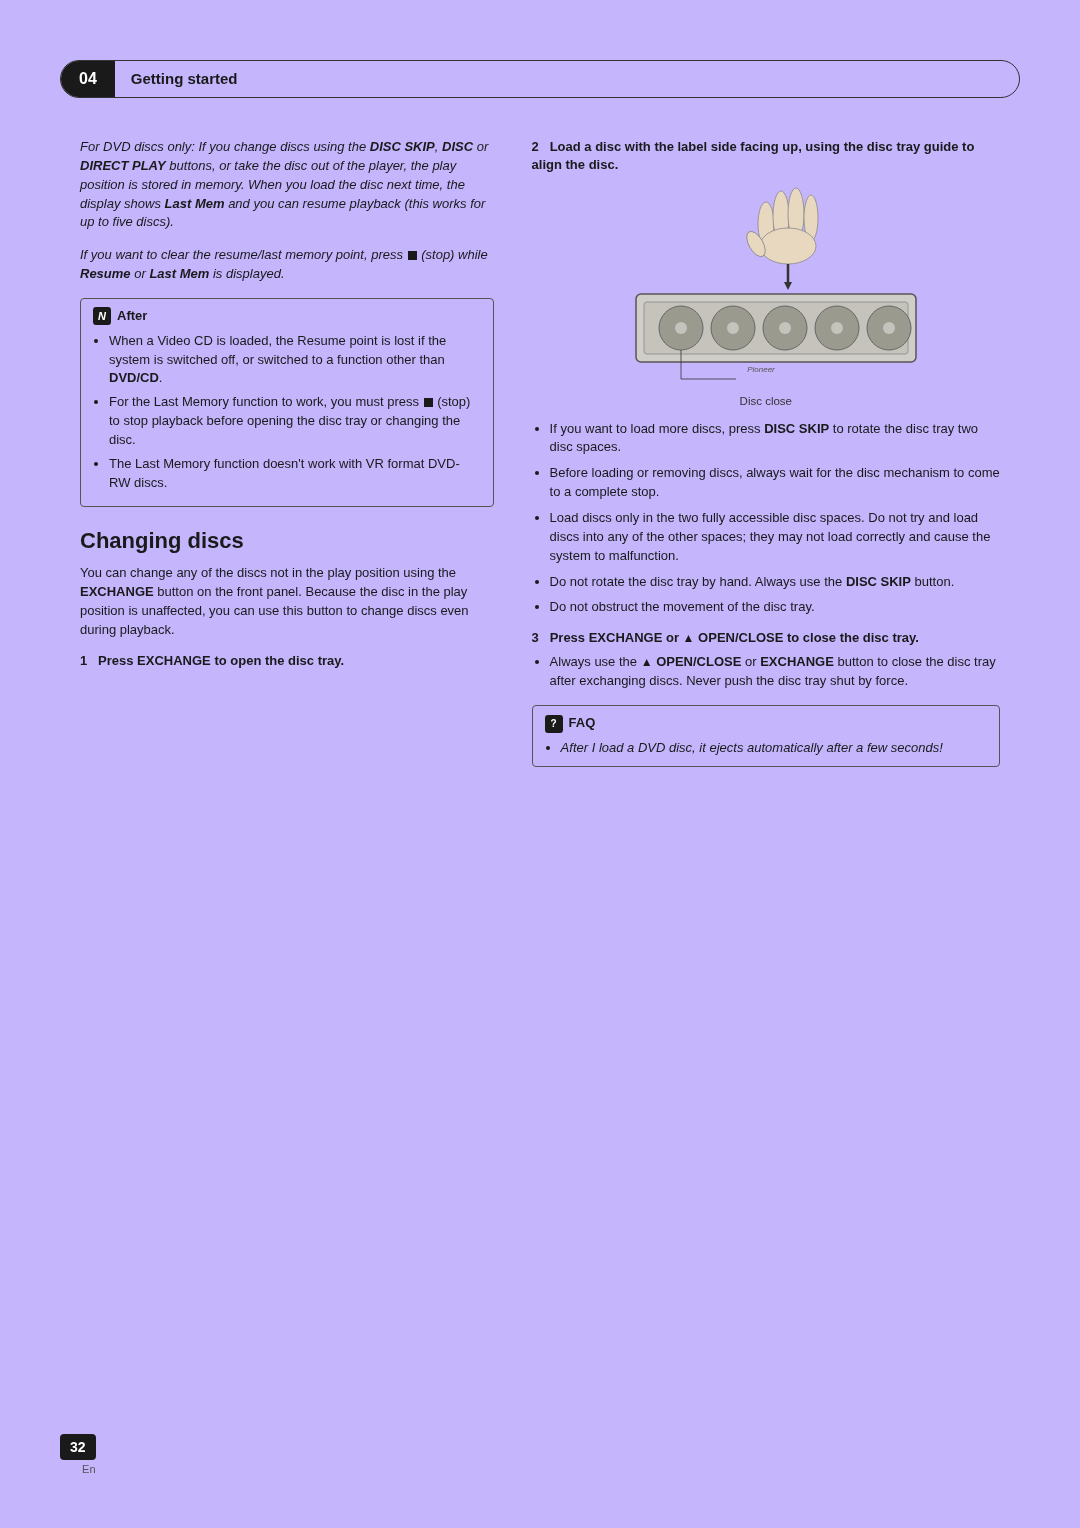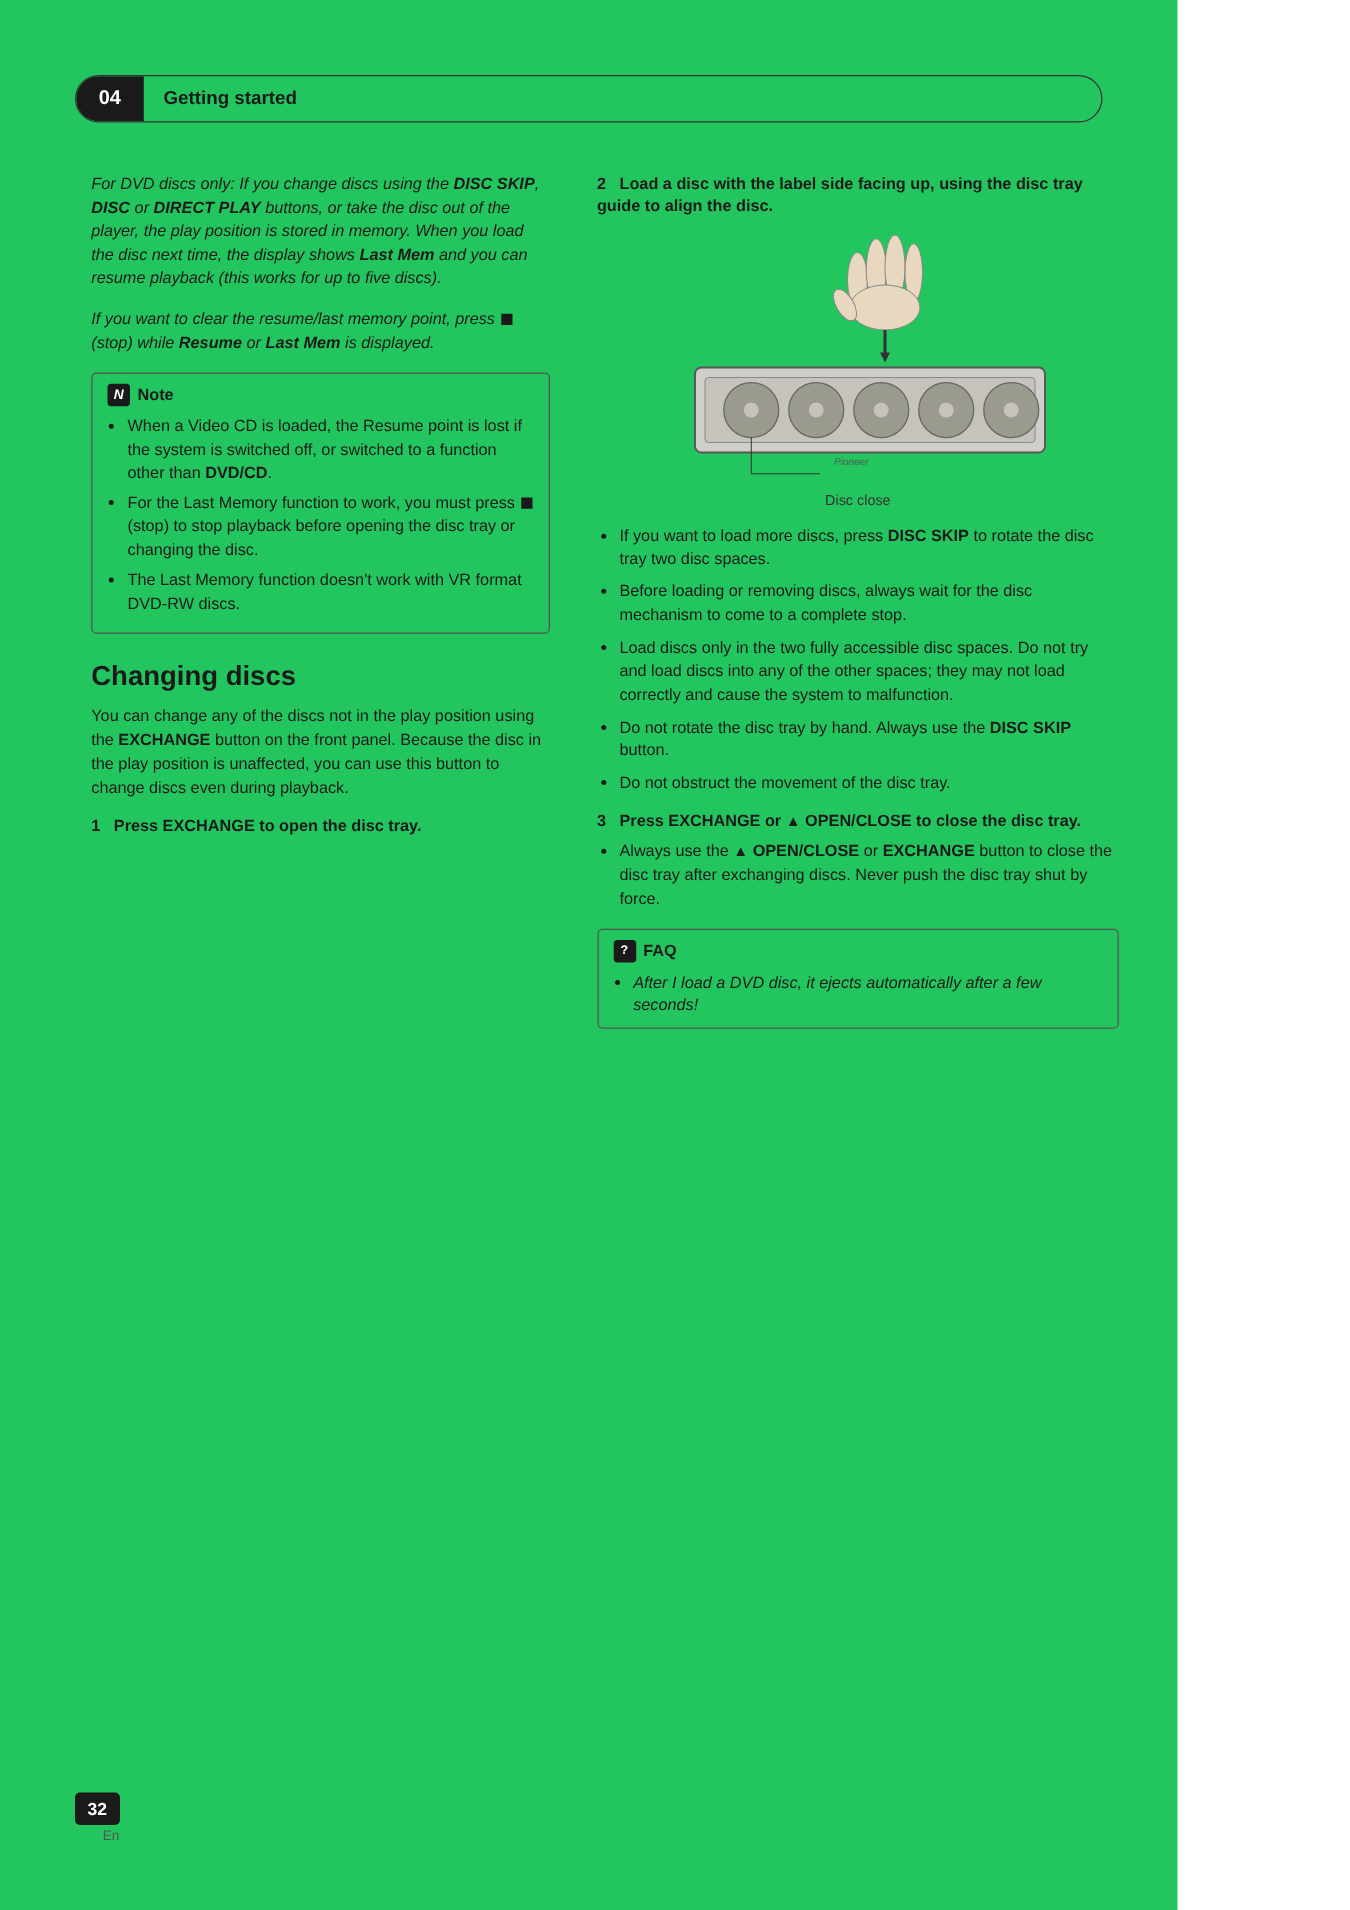--- a/index.html
+++ b/index.html
@@ -7,23 +7,23 @@
       width: 1080px;
       min-height: 1528px;
       background: #ffffff;
       font-family: 'Arial', 'Helvetica', sans-serif;
       font-size: 13.5px;
       color: #1a1a1a;
       line-height: 1.45;
     }
 
     .page {
-      width: 942px;
+      width: 1080px;
       min-height: 1528px;
-      background: #22c55e;
+      background: #c4b5fd;
       padding: 60px 0 60px 0;
       position: relative;
     }
 
     
     .chapter-header {
       display: flex;
       align-items: center;
       margin: 0 60px 40px 60px;
       border: 1.5px solid #333;
@@ -45,22 +45,21 @@
       font-size: 15px;
       font-weight: bold;
       padding-left: 16px;
       color: #1a1a1a;
     }
 
     
     .content-area {
       display: flex;
       gap: 0;
-      padding: 0 47px;
-      margin-left: 26px;
+      padding: 0 80px;
     }
     .left-col {
       width: 48%;
       padding-right: 28px;
     }
     .right-col {
       width: 52%;
       padding-left: 10px;
     }
 
@@ -279,21 +278,21 @@
       <p class="intro-text">
         <em>For DVD discs only:</em> If you change discs using the <strong>DISC SKIP</strong>, <strong>DISC</strong> or <strong>DIRECT PLAY</strong> buttons, or take the disc out of the player, the play position is stored in memory. When you load the disc next time, the display shows <strong>Last Mem</strong> and you can resume playback (this works for up to five discs).
       </p>
       <p class="intro-text">
         If you want to clear the resume/last memory point, press <span class="stop-symbol"></span> (stop) while <strong>Resume</strong> or <strong>Last Mem</strong> is displayed.
       </p>
 
       <div class="note-box">
         <div class="note-title">
           <span class="note-icon"><em>N</em></span>
-          <span>Note</span>
+          <span>After</span>
         </div>
         <ul>
           <li>When a Video CD is loaded, the Resume point is lost if the system is switched off, or switched to a function other than <strong>DVD/CD</strong>.</li>
           <li>For the Last Memory function to work, you must press <span class="stop-symbol"></span> (stop) to stop playback before opening the disc tray or changing the disc.</li>
           <li>The Last Memory function doesn't work with VR format DVD-RW discs.</li>
         </ul>
       </div>
 
       <h2 class="section-heading">Changing discs</h2>
       <p class="section-intro">

